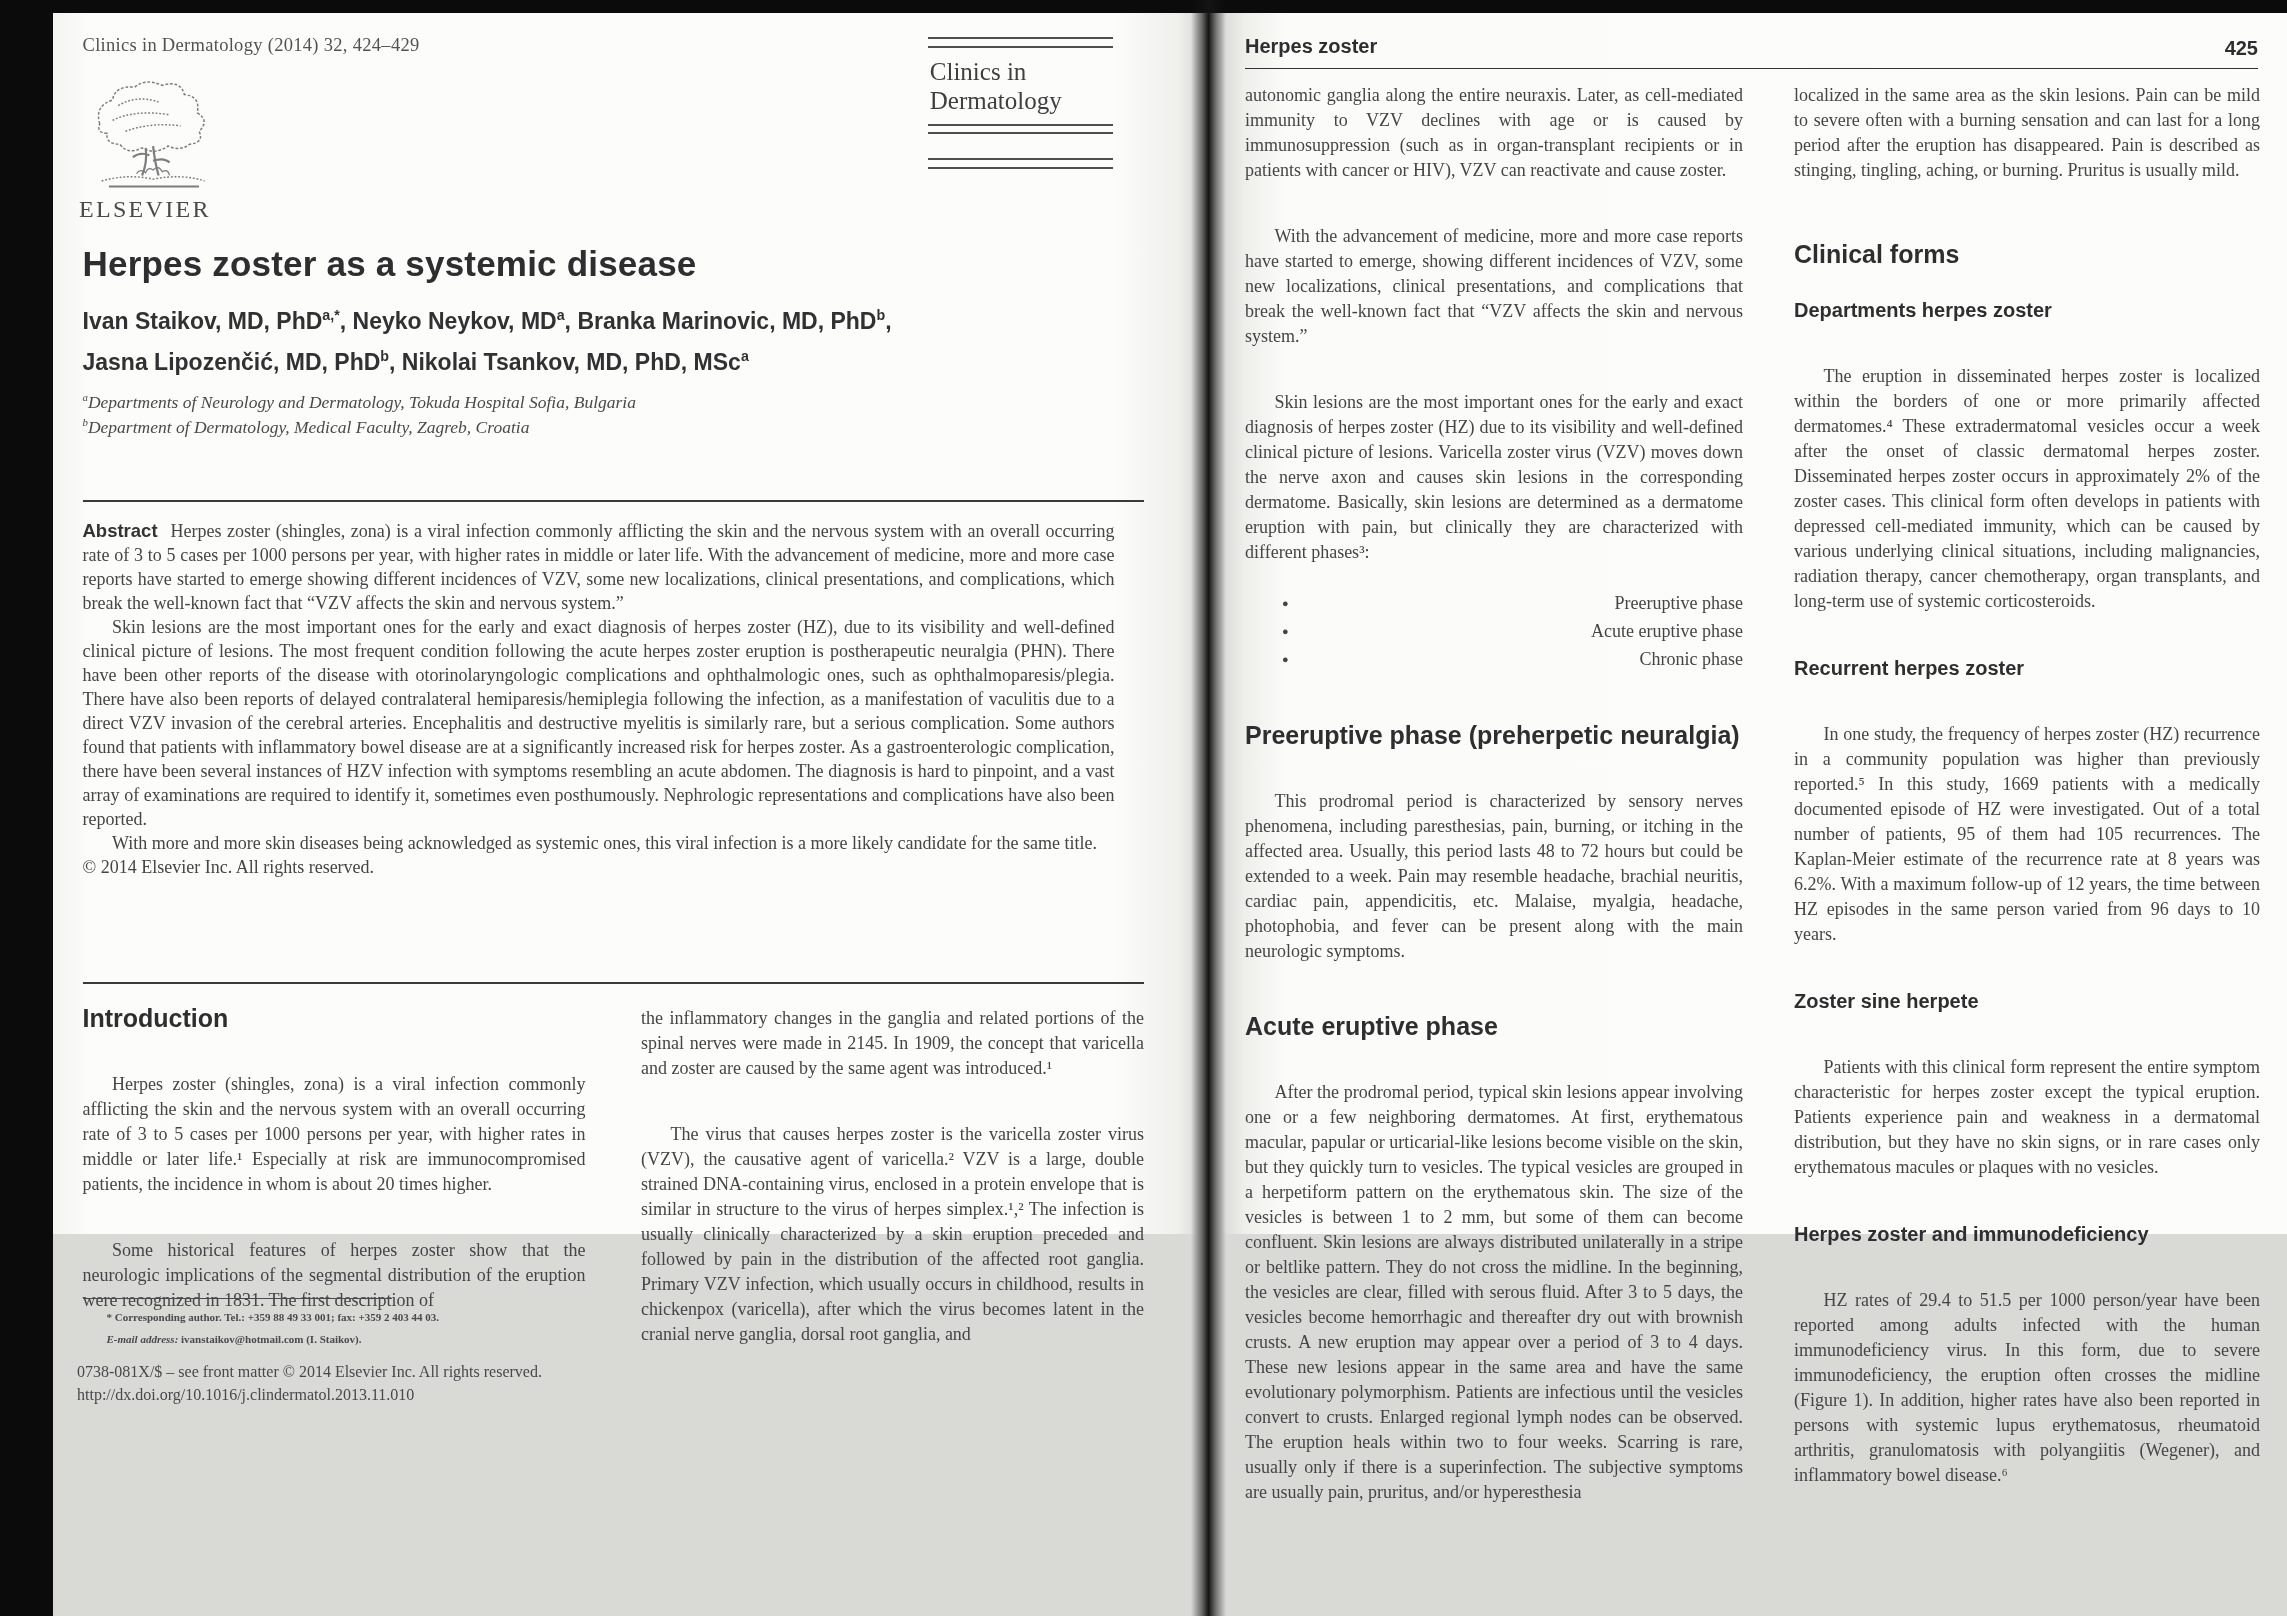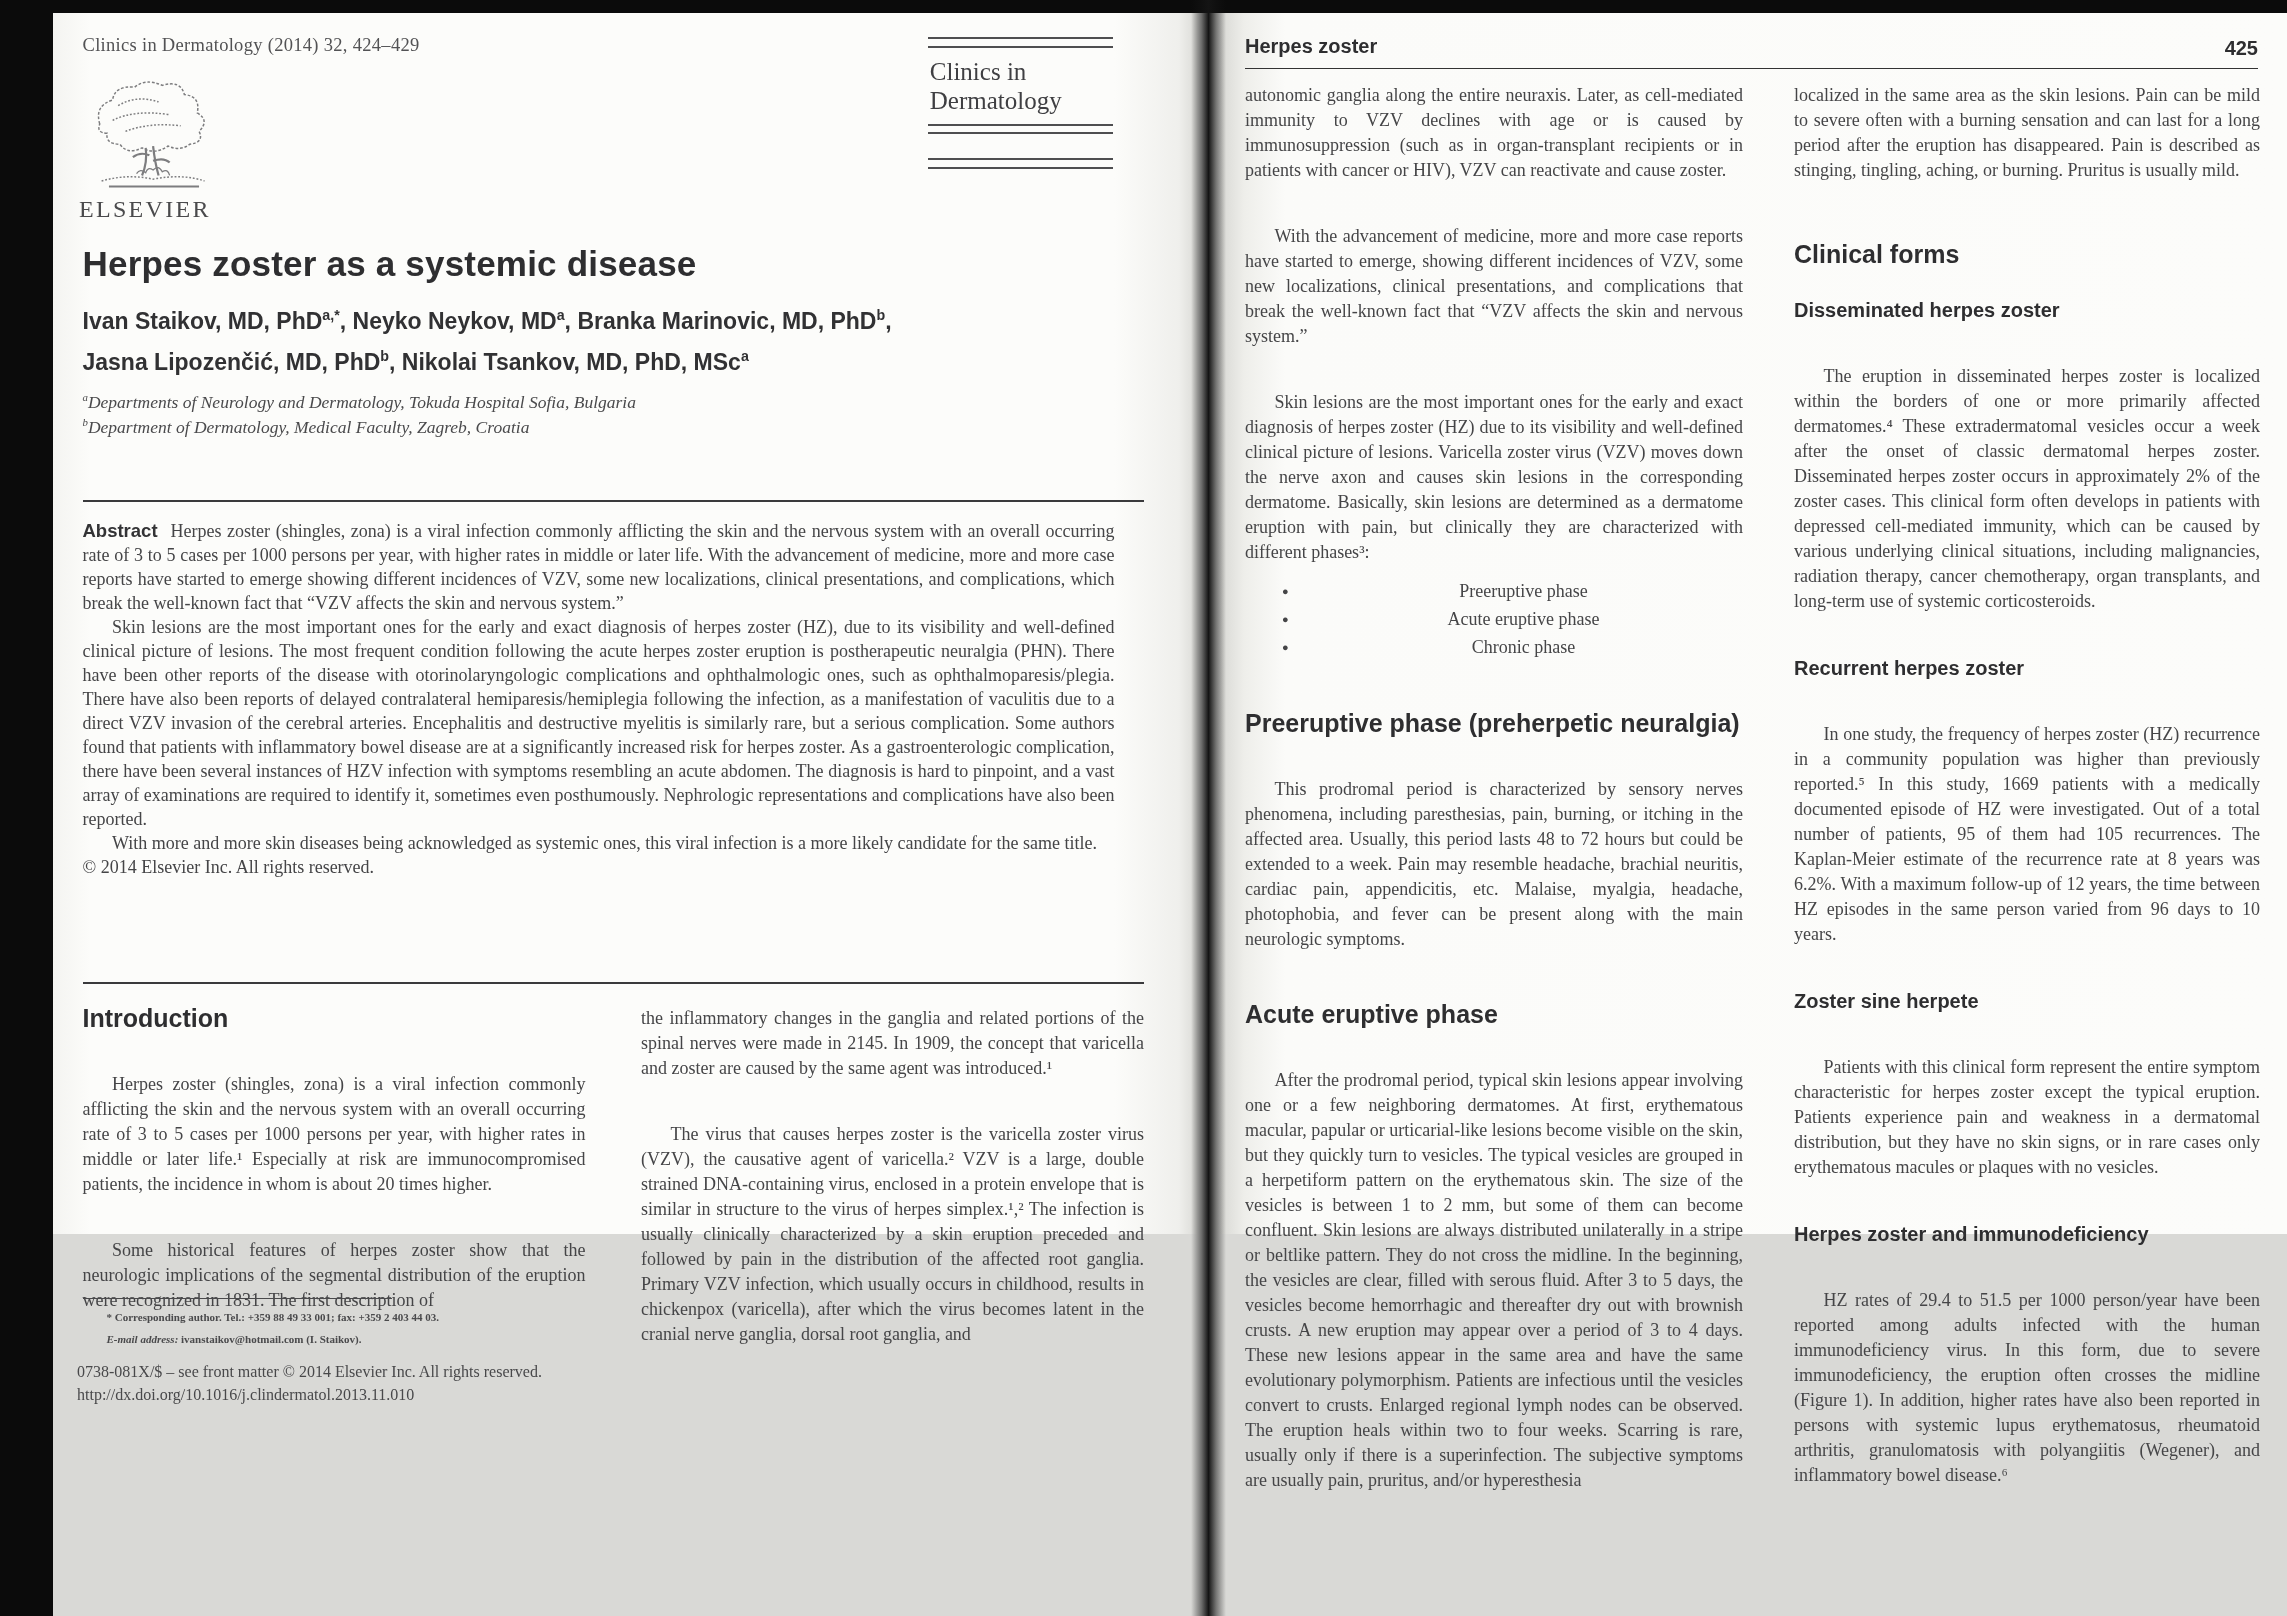--- a/index.html
+++ b/index.html
@@ -55,21 +55,21 @@
   .fn-line{padding-left:24px;}
   .lp-bottom{position:absolute;left:24px;top:1347px;font-size:16px;line-height:23px;color:#48484a;}
 
   
   .rp-head{position:absolute;left:25px;top:22px;width:1013px;}
   .rp-running{font-size:20px;font-weight:bold;color:#2e2e30;}
   .rp-pagenum{position:absolute;right:0;top:1.8px;font-size:20px;font-weight:bold;color:#2e2e30;}
   #rp-rule{position:absolute;left:25px;top:55px;width:1013px;border:none;border-top:1.8px solid #333;margin:0;}
   #rp-col1{left:25px;top:70px;width:498px;}
   #rp-col2{left:574px;top:70px;width:466px;}
-  ul.phases{list-style:none;margin:12px 0 0 0;padding:0 0 0 37px;text-align:center;}
+  ul.phases{list-style:none;margin:24px 0 0 0;padding:0 0 0 37px;text-align:right;}
   ul.phases li{line-height:28px;position:relative;padding-left:22px;}
   ul.phases li::before{content:"●";position:absolute;left:0;top:0;font-size:11px;color:#454547;}
   .mt-big{margin-top:59px;}
   .mt-sub{margin-top:31px;}
 </style>
 </head>
 <body>
 
 <div class="bar" id="bar-top"></div>
 <div class="bar" id="bar-left"></div>
@@ -169,21 +169,21 @@
     </ul>
     <div class="sec-h1" style="margin-top:50px;margin-bottom:26px;">Preeruptive phase (preherpetic neuralgia)</div>
     <p class="ind">This prodromal period is characterized by sensory nerves phenomena, including paresthesias, pain, burning, or itching in the affected area. Usually, this period lasts 48 to 72 hours but could be extended to a week. Pain may resemble headache, brachial neuritis, cardiac pain, appendicitis, etc. Malaise, myalgia, headache, photophobia, and fever can be present along with the main neurologic symptoms.</p>
     <div class="sec-h1" style="margin-top:50px;margin-bottom:26px;">Acute eruptive phase</div>
     <p class="ind">After the prodromal period, typical skin lesions appear involving one or a few neighboring dermatomes. At first, erythematous macular, papular or urticarial-like lesions become visible on the skin, but they quickly turn to vesicles. The typical vesicles are grouped in a herpetiform pattern on the erythematous skin. The size of the vesicles is between 1 to 2 mm, but some of them can become confluent. Skin lesions are always distributed unilaterally in a stripe or beltlike pattern. They do not cross the midline. In the beginning, the vesicles are clear, filled with serous fluid. After 3 to 5 days, the vesicles become hemorrhagic and thereafter dry out with brownish crusts. A new eruption may appear over a period of 3 to 4 days. These new lesions appear in the same area and have the same evolutionary polymorphism. Patients are infectious until the vesicles convert to crusts. Enlarged regional lymph nodes can be observed. The eruption heals within two to four weeks. Scarring is rare, usually only if there is a superinfection. The subjective symptoms are usually pain, pruritus, and/or hyperesthesia</p>
   </div>
 
   <div class="col" id="rp-col2">
     <p>localized in the same area as the skin lesions. Pain can be mild to severe often with a burning sensation and can last for a long period after the eruption has disappeared. Pain is described as stinging, tingling, aching, or burning. Pruritus is usually mild.</p>
     <div class="sec-h1 mt-big">Clinical forms</div>
-    <div class="sec-h2 mt-sub">Disseminated herpes zoster</div>
+    <div class="sec-h2 mt-sub">Departments herpes zoster</div>
     <p class="ind">The eruption in disseminated herpes zoster is localized within the borders of one or more primarily affected dermatomes.⁴ These extradermatomal vesicles occur a week after the onset of classic dermatomal herpes zoster. Disseminated herpes zoster occurs in approximately 2% of the zoster cases. This clinical form often develops in patients with depressed cell-mediated immunity, which can be caused by various underlying clinical situations, including malignancies, radiation therapy, cancer chemotherapy, organ transplants, and long-term use of systemic corticosteroids.</p>
     <div class="sec-h2">Recurrent herpes zoster</div>
     <p class="ind">In one study, the frequency of herpes zoster (HZ) recurrence in a community population was higher than previously reported.⁵ In this study, 1669 patients with a medically documented episode of HZ were investigated. Out of a total number of patients, 95 of them had 105 recurrences. The Kaplan-Meier estimate of the recurrence rate at 8 years was 6.2%. With a maximum follow-up of 12 years, the time between HZ episodes in the same person varied from 96 days to 10 years.</p>
     <div class="sec-h2">Zoster sine herpete</div>
     <p class="ind">Patients with this clinical form represent the entire symptom characteristic for herpes zoster except the typical eruption. Patients experience pain and weakness in a dermatomal distribution, but they have no skin signs, or in rare cases only erythematous macules or plaques with no vesicles.</p>
     <div class="sec-h2">Herpes zoster and immunodeficiency</div>
     <p class="ind">HZ rates of 29.4 to 51.5 per 1000 person/year have been reported among adults infected with the human immunodeficiency virus. In this form, due to severe immunodeficiency, the eruption often crosses the midline (Figure 1). In addition, higher rates have also been reported in persons with systemic lupus erythematosus, rheumatoid arthritis, granulomatosis with polyangiitis (Wegener), and inflammatory bowel disease.⁶</p>
   </div>
 
 </div>

